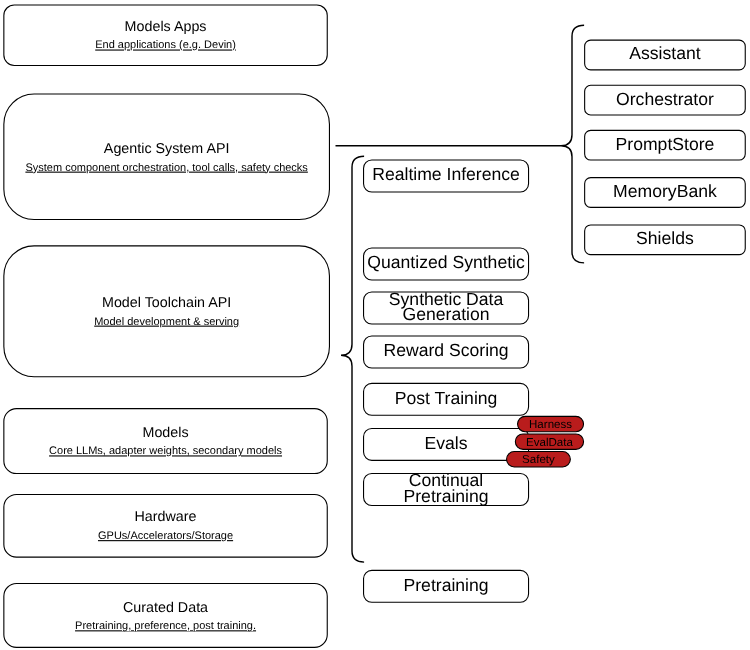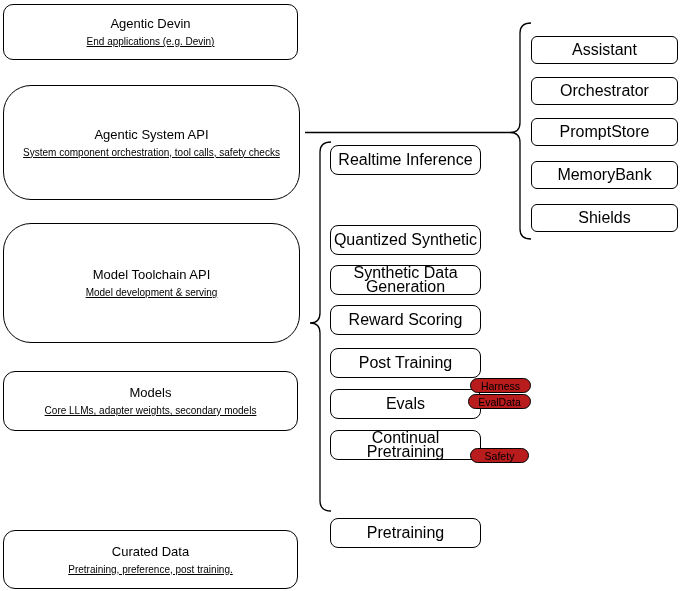--- a/index.html
+++ b/index.html
@@ -64,39 +64,43 @@
 
 <div class="canvas">
 
   <svg class="layer" width="682" height="591" viewBox="0 0 682 591" xmlns="http://www.w3.org/2000/svg">
     <path d="M305,132.5 H510" stroke="#000000" stroke-width="1.3" fill="none"></path>
     <path d="M531,23 Q520,23 520,33 V122.5 Q520,132.5 510,132.5 Q520,132.5 520,142.5 V229 Q520,239 531,239" stroke="#000000" stroke-width="1.3" fill="none"></path>
     <path d="M331,142 Q320,142 320,152 V313 Q320,323 310,323 Q320,323 320,333 V501 Q320,511 331,511" stroke="#000000" stroke-width="1.3" fill="none"></path>
   </svg>
 
   <div class="box" style="left:3px;top:4px;width:295px;height:56px;border-radius:10px;">
-    <div class="title">Agentic Devin</div>
+    <div class="title">Models Apps</div>
     <div class="subtitle">End applications (e.g. Devin)</div>
   </div>
 
   <div class="box" style="left:3px;top:85px;width:297px;height:115px;border-radius:28px;">
     <div class="title">Agentic System API</div>
     <div class="subtitle">System component orchestration, tool calls, safety checks</div>
   </div>
 
   <div class="box" style="left:3px;top:223px;width:297px;height:120px;border-radius:28px;">
     <div class="title">Model Toolchain API</div>
     <div class="subtitle">Model development &amp; serving</div>
   </div>
 
   <div class="box" style="left:3px;top:371px;width:295px;height:60px;border-radius:12px;">
     <div class="title">Models</div>
     <div class="subtitle">Core LLMs, adapter weights, secondary models</div>
   </div>
 
+  <div class="box" style="left:3px;top:449px;width:295px;height:58px;border-radius:12px;">
+    <div class="title">Hardware</div>
+    <div class="subtitle">GPUs/Accelerators/Storage</div>
+  </div>
 
   <div class="box" style="left:3px;top:530px;width:295px;height:59px;border-radius:12px;">
     <div class="title">Curated Data</div>
     <div class="subtitle">Pretraining, preference, post training.</div>
   </div>
 
   <div class="box mid" style="top:145px;">
     <div class="label">Realtime Inference</div>
   </div>
   <div class="box mid" style="top:225px;">
@@ -120,21 +124,21 @@
   <div class="box mid" style="top:470px;margin-top:48px;">
     <div class="label">Pretraining</div>
   </div>
 
   <div class="tag" style="left:470px;top:378px;width:61px;">
     <span>Harness</span>
   </div>
   <div class="tag" style="left:468px;top:394px;width:63px;">
     <span>EvalData</span>
   </div>
-  <div class="tag" style="left:470px;top:410px;width:59px;margin-top:38px;">
+  <div class="tag" style="left:460px;top:410px;width:59px;">
     <span>Safety</span>
   </div>
 
   <div class="box right" style="top:36px;">
     <div class="label">Assistant</div>
   </div>
   <div class="box right" style="top:77px;">
     <div class="label">Orchestrator</div>
   </div>
   <div class="box right" style="top:118px;">

